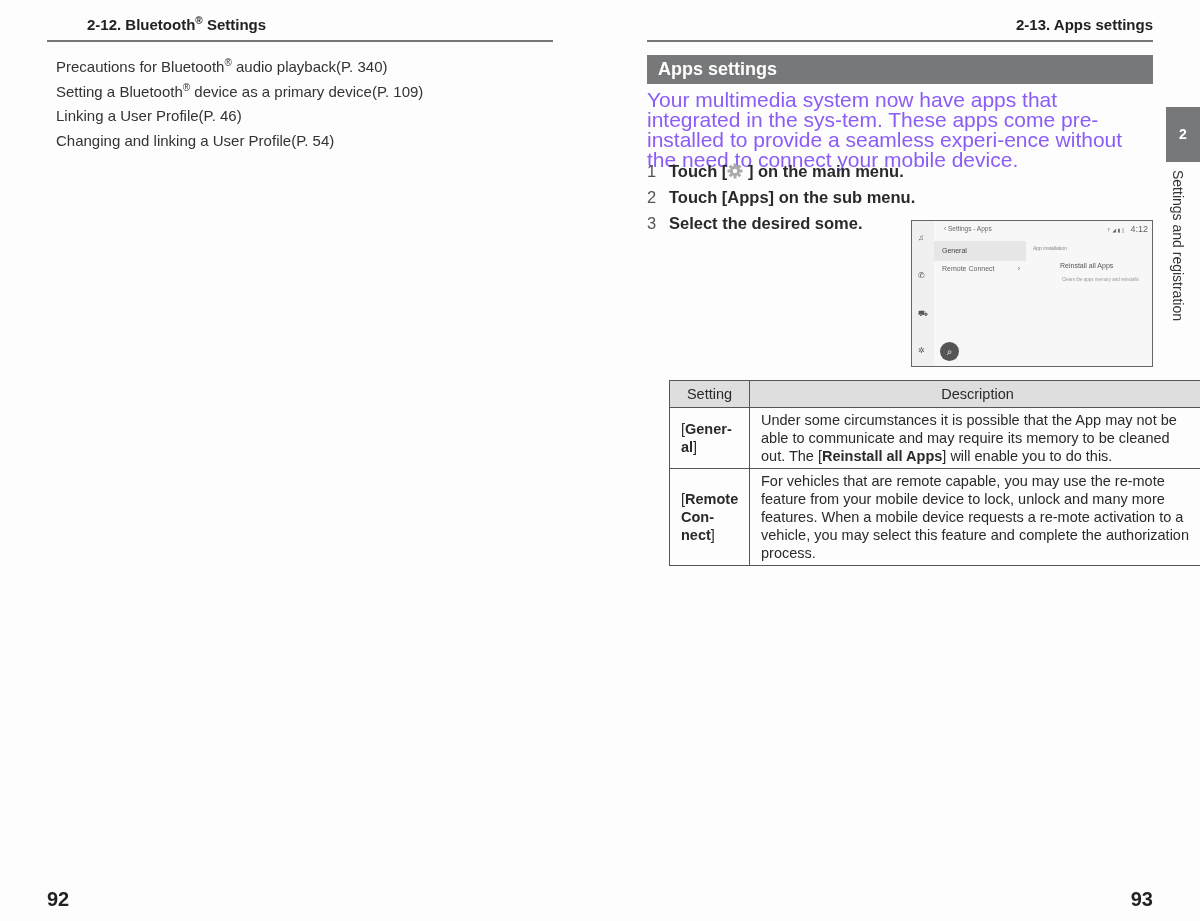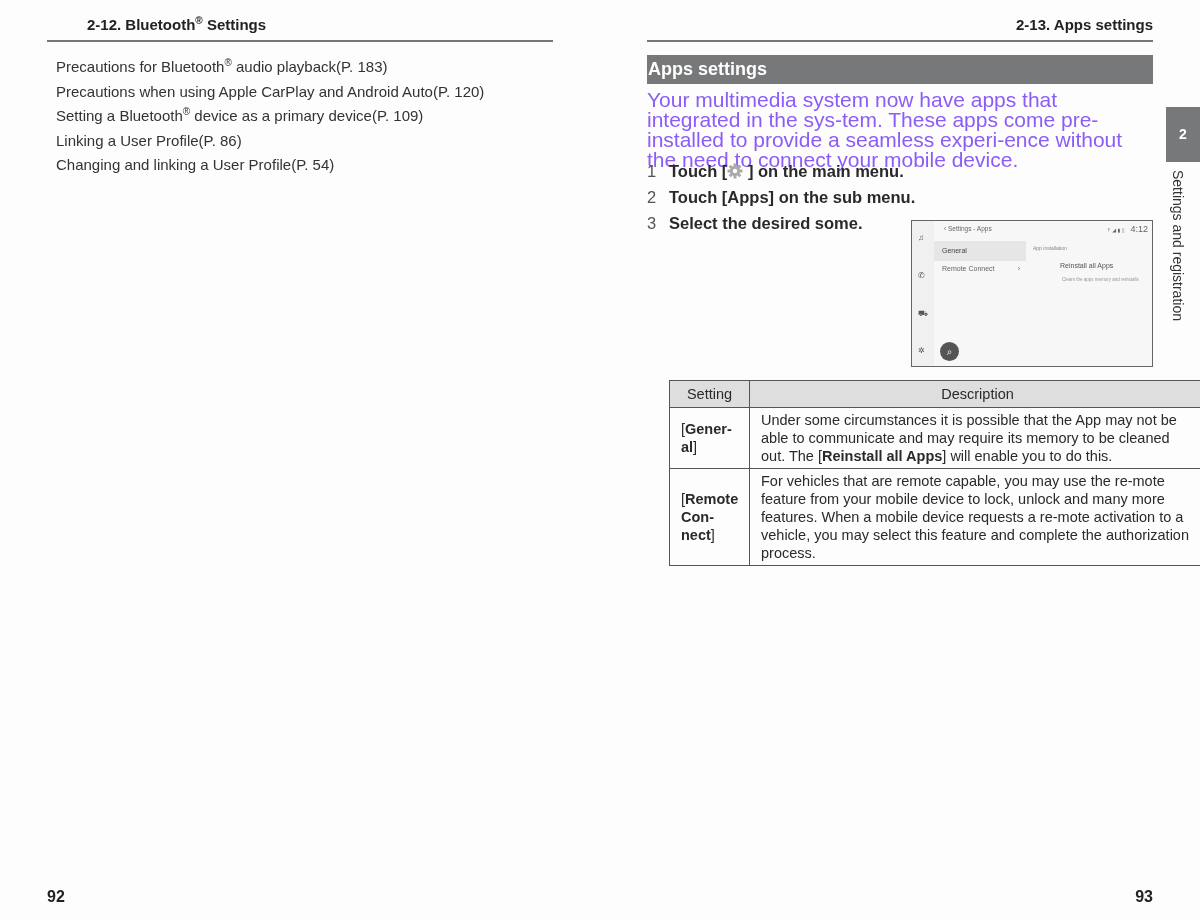--- a/index.html
+++ b/index.html
@@ -10,25 +10,25 @@
   .right { left:600px; width:600px; }
   .run-head { position:absolute; top:16px; font-weight:bold; font-size:15px; color:#222; }
   .run-rule { position:absolute; top:40px; height:2px; background:#777; }
   .left .run-head { left:47px;margin-left:40px; }
   .left .run-rule { left:47px; width:506px; }
   .right .run-head { right:47px;text-align:center; }
   .right .run-rule { left:47px; width:506px; }
   sup { font-size:10px; line-height:0; vertical-align:6px; }
   .links { position:absolute; left:56px; top:55px; font-size:15px; color:#333; }
   .links div { height:24.6px; line-height:24px; }
-  .page-num { position:absolute; top:888px; font-weight:bold; font-size:16px; color:#222; }
+  .page-num { position:absolute; top:888px; font-weight:bold; font-size:20px; color:#222; }
   .left .page-num { left:47px; }
   .right .page-num { right:47px; }
   .title-bar { position:absolute; left:47px; top:55px; width:506px; height:29px; background:#777879; color:#fff;
-               font-weight:bold; font-size:18px; line-height:29px; padding-left:1px; box-sizing:border-box; }
+               font-weight:bold; font-size:18px; line-height:29px; padding-left:11px; box-sizing:border-box; }
   .intro { position:absolute; left:47px; top:90px; width:490px; font-size:21px; line-height:20px; color:#8b5cf6; }
   .steps { position:absolute; left:47px; top:160px; font-size:16.5px; font-weight:bold; }
   .step { height:26px; line-height:22px; display:flex; }
   .step .n { width:22px; font-weight:normal; color:#555; }
   .gear { display:inline-block; width:16px; height:16px; vertical-align:-2px; }
   .shot { position:absolute; left:311px; top:220px; width:240px; height:145px; border:1px solid #666; background:#f7f7f7; overflow:hidden; }
   .shot-rail { position:absolute; left:0; top:0; width:22px; height:145px; background:#f0f0f0; }
   .shot-rail .ic { position:absolute; left:6px; font-size:8px; color:#555; }
   .shot-crumb { position:absolute; left:32px; top:4px; font-size:6.5px; color:#666; }
   .shot-status { position:absolute; right:4px; top:3px; font-size:9px; color:#666; }
@@ -48,24 +48,23 @@
   .tab { position:absolute; left:566px; top:107px; width:34px; height:55px; background:#777879; color:#fff; font-weight:bold; font-size:14px; text-align:center; line-height:55px; }
   .tab-label { position:absolute; left:570px; top:170px; writing-mode:vertical-rl; font-size:14px; color:#333; white-space:nowrap; }
 </style>
 </head>
 <body>
 
 <div class="page left">
   <div class="run-head"><span>2-12. Bluetooth</span><sup>®</sup><span> Settings</span></div>
   <div class="run-rule"></div>
   <div class="links">
-    <div><span>Precautions for Bluetooth</span><sup>®</sup><span> audio playback(P. 183)</span></div>
-    <div><span>Precautions when using Apple CarPlay and Android Auto(P. 120)</span></div>
+    <div><span>Precautions for Bluetooth</span><sup>®</sup><span> audio playback(P. 340)</span></div>
     <div><span>Setting a Bluetooth</span><sup>®</sup><span> device as a primary device(P. 109)</span></div>
-    <div><span>Linking a User Profile(P. 86)</span></div>
+    <div><span>Linking a User Profile(P. 46)</span></div>
     <div><span>Changing and linking a User Profile(P. 54)</span></div>
   </div>
   <div class="page-num">92</div>
 </div>
 
 <div class="page right">
   <div class="run-head">2-13. Apps settings</div>
   <div class="run-rule"></div>
   <div class="title-bar">Apps settings</div>
   <div class="intro">Your multimedia system now have apps that integrated in the sys-tem. These apps come pre-installed to provide a seamless experi-ence without the need to connect your mobile device.</div>

